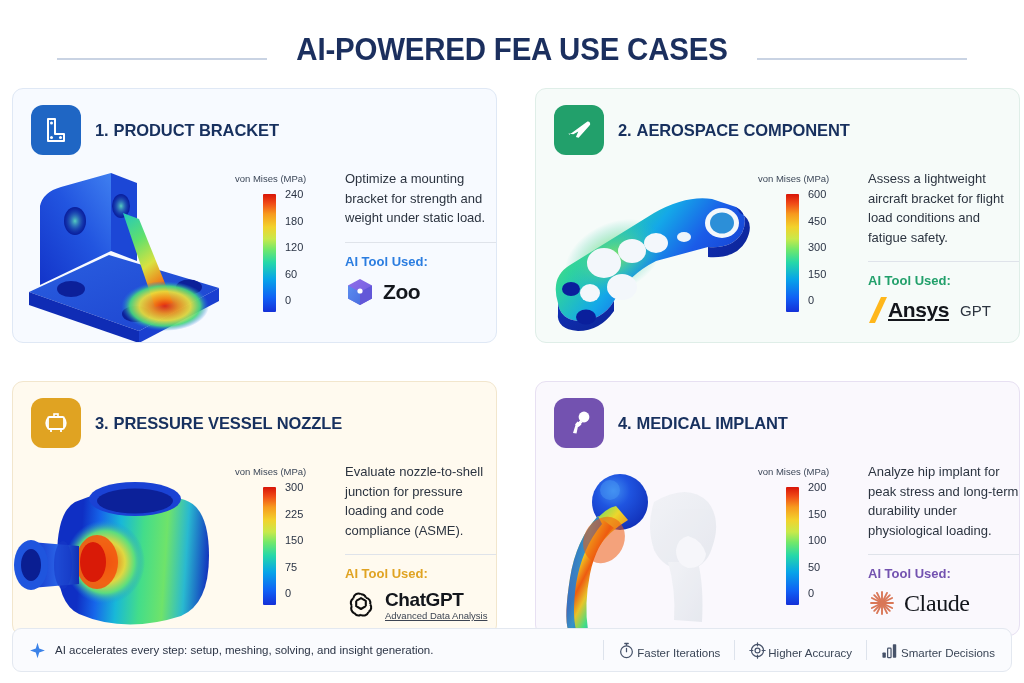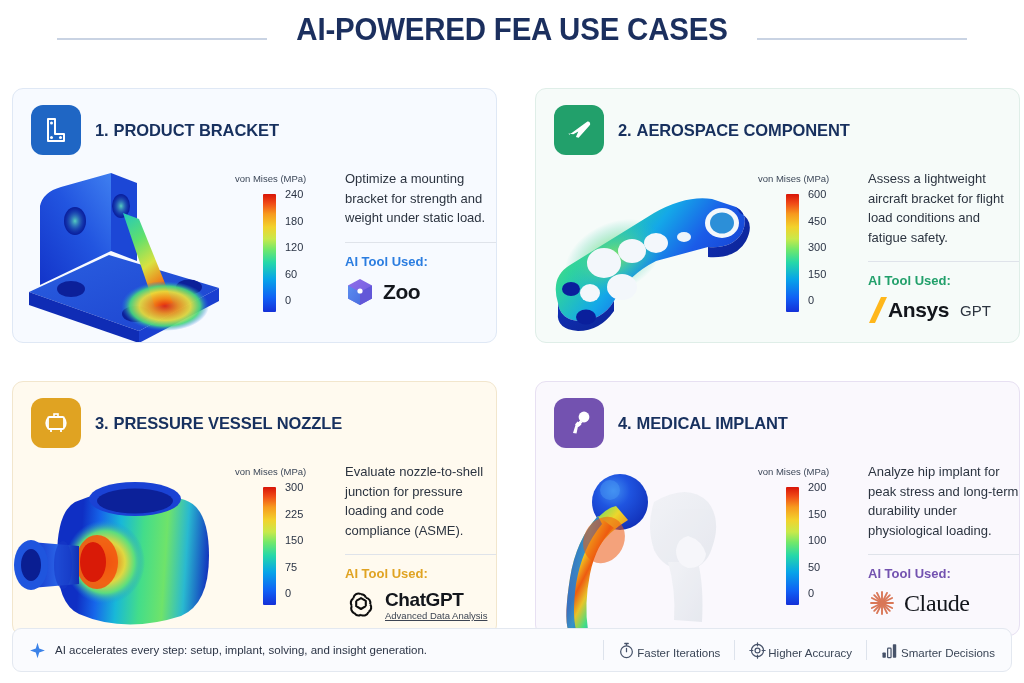--- a/index.html
+++ b/index.html
@@ -11,21 +11,21 @@
     font-family: "Liberation Sans", sans-serif;
     overflow: hidden;
     position: relative;
   }
 
   
   .header {
     height: 88px;
     position: relative;
     display: flex;
-    flex-direction: column;
+    flex-direction: row;
     align-items: center;
     justify-content: flex-start;
     padding-top: 12px;
   }
   .title-row {
     display: flex;
     align-items: center;
     justify-content: center;
     width: 100%;
     gap: 18px;
@@ -410,21 +410,21 @@
       </div>
 
       <div class="text-col">
         <div class="desc">Assess a lightweight aircraft bracket for flight load conditions and fatigue safety.</div>
         <div class="divider"></div>
         <div class="tool-label tl2">AI Tool Used:</div>
         <div class="tool-logo">
           <svg width="20" height="28" viewBox="0 0 20 28">
             <path d="M13 1 L19 1 L7 27 L1 27 Z" fill="#ffb71b"></path>
           </svg>
-          <span class="logo-text" style="margin-left:-8px;">Ansys</span>
+          <span class="logo-text" style="margin-left:-8px;text-decoration:underline;">Ansys</span>
           <span class="ansys-gpt">GPT</span>
         </div>
       </div>
     </div>
   </div>
 
   <div class="card c3">
     <div class="card-head">
       <div class="badge b3">
         <svg width="30" height="30" viewBox="0 0 30 30">
@@ -624,21 +624,21 @@
     </div>
   </div>
 
 </div>
 
 <div class="footer">
   <div class="foot-main">
     <svg width="17" height="17" viewBox="0 0 17 17">
       <path d="M8.5 0.8 L10.2 6.5 L15.9 8.5 L10.2 10.5 L8.5 16.2 L6.8 10.5 L1.1 8.5 L6.8 6.5 Z" fill="#3b82e8"></path>
     </svg>
-    <span>AI accelerates every step: setup, implant, solving, and insight generation.</span>
+    <span>AI accelerates every step: setup, meshing, solving, and insight generation.</span>
   </div>
 
   <div class="spacer"></div>
   <div class="foot-sep"></div>
 
   <div class="foot-item">
     <svg width="17" height="17" viewBox="0 0 18 18">
       <circle cx="9" cy="10.3" r="6.2" fill="none" stroke="#47536a" stroke-width="1.3"></circle>
       <path d="M9 10.3 L9 6.8" stroke="#47536a" stroke-width="1.3" stroke-linecap="round"></path>
       <path d="M7.2 1.6 h3.6" stroke="#47536a" stroke-width="1.4" stroke-linecap="round"></path>

